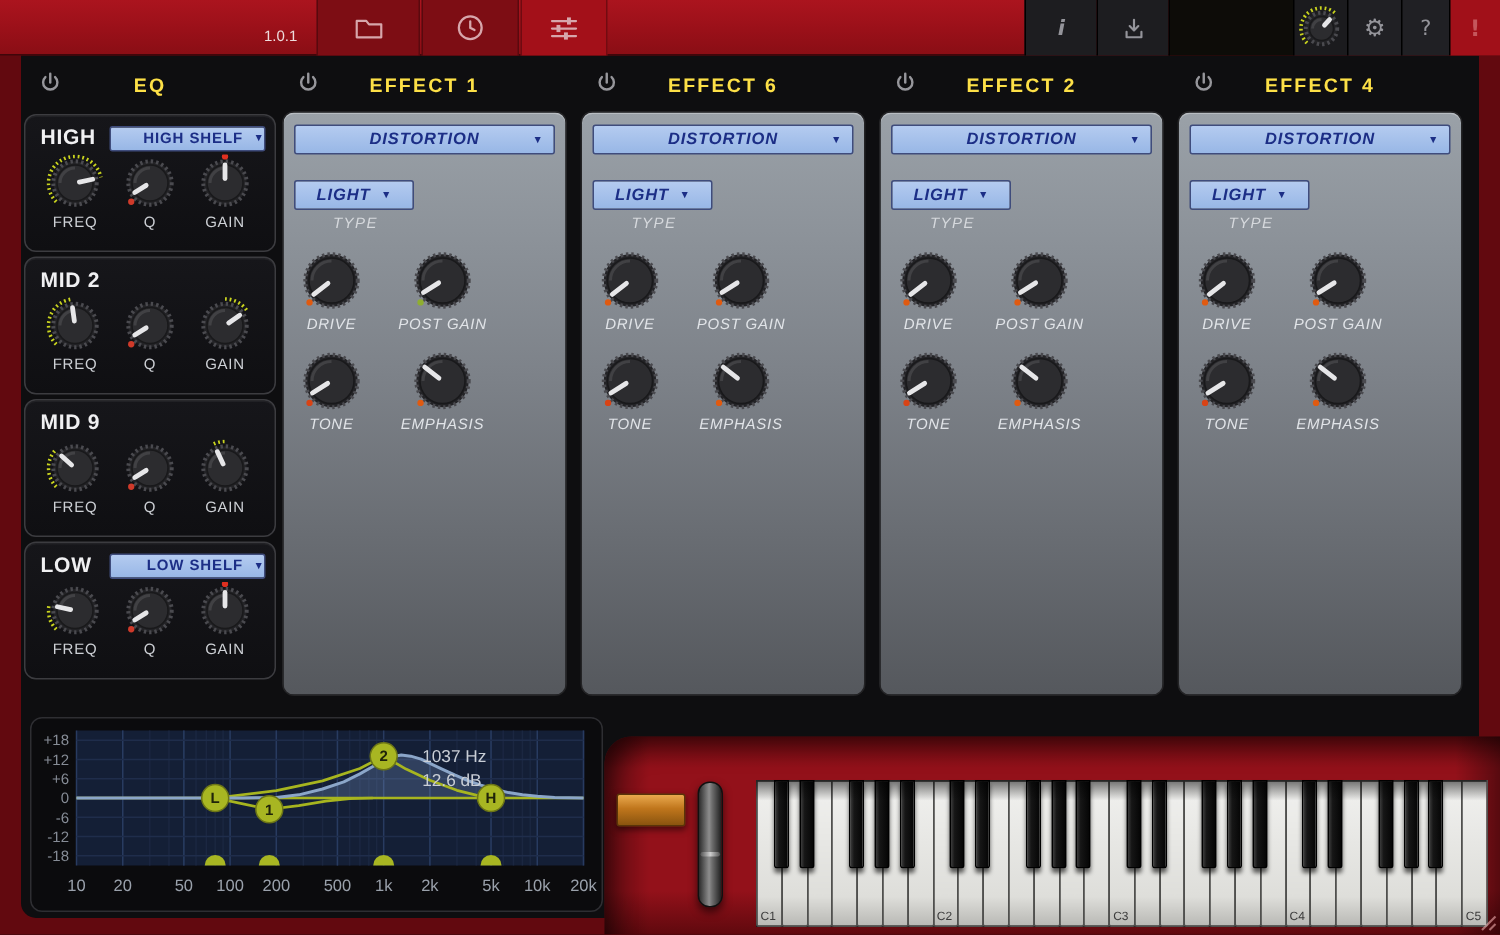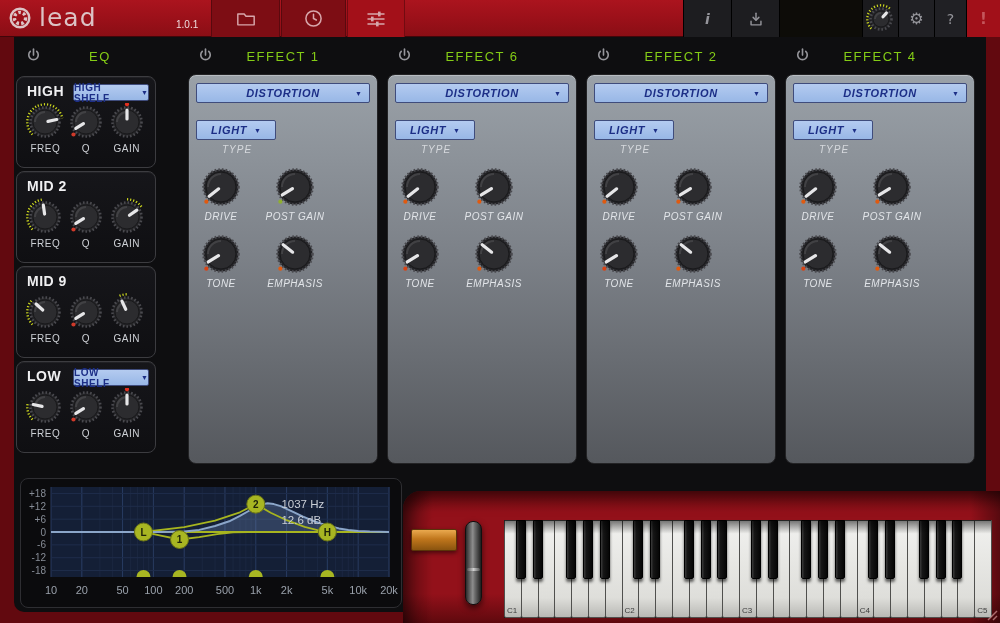--- a/index.html
+++ b/index.html
@@ -35,40 +35,40 @@
   .glyph{font-family:"DejaVu Sans",sans-serif;color:#94949a;font-size:14px;}
   #btn-info .glyph{font-weight:bold;font-style:italic;}
   #btn-alert .glyph{color:#c4575c;font-weight:bold;font-size:15px;}
 
   
   #main-panel{position:absolute;left:14px;top:37px;width:972px;height:575px;
     background:#0e0e10;border-radius:0 0 10px 10px;z-index:1;}
 
   .col-header{position:absolute;top:44px;height:24px;display:flex;align-items:center;
     justify-content:center;z-index:5;}
-  .col-title{font-size:13px;font-weight:normal;color:#84cc16;letter-spacing:1.5px;}
+  .col-title{font-size:13px;font-weight:bold;color:#fde047;letter-spacing:1.5px;}
   .power{position:absolute;left:9px;top:3px;width:17px;height:17px;cursor:pointer;}
 
   
   #eq-col{position:absolute;left:16px;top:76px;width:168px;display:flex;
     flex-direction:column;gap:3px;z-index:4;}
-  .eq-card{position:relative;width:140px;height:92px;border:1px solid #3c3c40;border-radius:8px;
+  .eq-card{position:relative;width:168px;height:92px;border:1px solid #3c3c40;border-radius:8px;
     background:linear-gradient(180deg,#16161a,#0f0f12);box-shadow:inset 0 1px 0 rgba(255,255,255,.05);}
   .band-name{position:absolute;left:10px;top:6px;font-size:14px;font-weight:bold;color:#f0f0f2;letter-spacing:.5px;}
   .eq-knobs{position:absolute;left:4px;right:4px;top:26px;display:flex;justify-content:space-between;padding:0 4px;}
   .knob-cell{display:flex;flex-direction:column;align-items:center;width:50px;}
   .knob-label{margin-top:2px;font-size:10px;color:#cdd0d5;letter-spacing:.5px;white-space:nowrap;}
 
   
   .dd{display:flex;align-items:center;justify-content:center;position:absolute;
     background:linear-gradient(180deg,#b4cbf0,#98b7e6);border:1px solid #3f4c7c;border-radius:2px;
     color:#1c2e86;font-weight:bold;cursor:pointer;}
   .dd-text{letter-spacing:.6px;}
   .caret{font-size:7px;margin-left:7px;}
-  .dd-filter{left:56px;right:6px;top:7px;height:17px;font-size:10px;}
+  .dd-filter{left:56px;right:6px;top:7px;height:17px;font-size:10px;justify-content:flex-end;}
   .dd-type{left:7px;right:7px;top:8px;height:20px;font-size:11px;}
   .dd-type .caret{position:absolute;right:7px;margin:0;}
   .dd-mode{left:7px;top:45px;width:80px;height:20px;font-size:11px;}
 
   
   .fx-col{position:absolute;top:74px;width:190px;height:390px;border:1px solid #232325;border-radius:8px;
     background:linear-gradient(180deg,#9aa1a8 0%,#7d8289 45%,#55585d 100%);
     box-shadow:inset 0 1px 0 rgba(255,255,255,.3);z-index:4;font-style:italic;}
   .fx-type-caption{position:absolute;left:10px;top:69px;width:76px;text-align:center;
     font-size:10px;color:#d6d9dd;letter-spacing:1px;}
@@ -102,27 +102,20 @@
   .black-key{position:absolute;top:0;width:10px;height:59px;z-index:3;border-radius:0 0 2px 2px;
     background:linear-gradient(90deg,#3c3c3c 0%,#161616 30%,#060606 100%);
     border:1px solid #000;box-shadow:0 3px 3px rgba(0,0,0,.6);cursor:pointer;}
   .key-label{position:absolute;left:2px;bottom:2px;font-size:8px;color:#3c3c3c;}
   #resize-handle{position:absolute;right:2px;bottom:2px;width:13px;height:13px;cursor:nwse-resize;z-index:20;}
 </style>
 </head>
 <body>
 
 <div id="topbar">
-  <div id="logo" class="abs">
-    <svg width="24" height="24" viewBox="0 0 24 24">
-      <circle cx="12" cy="12" r="9.3" fill="none" stroke="#dcc3c5" stroke-width="2.4"></circle>
-      <circle cx="12" cy="12" r="5.6" fill="none" stroke="#dcc3c5" stroke-width="3.4" stroke-dasharray="2.6 2.2"></circle>
-    </svg>
-    <span id="logo-text">lead</span>
-  </div>
   <span id="version">1.0.1</span>
 
   <div id="btn-folder" class="tb-btn tb-sep">
     <svg width="20" height="17" viewBox="0 0 22 18">
       <path d="M2 4 h7 l2 2.5 h9 v9.5 h-18 z" fill="none" stroke="#d7a6ab" stroke-width="1.6" stroke-linejoin="round"></path>
     </svg>
   </div>
   <div id="btn-clock" class="tb-btn tb-sep">
     <svg width="19" height="19" viewBox="0 0 20 20">
       <circle cx="10" cy="10" r="8" fill="none" stroke="#d7a6ab" stroke-width="1.6"></circle>

